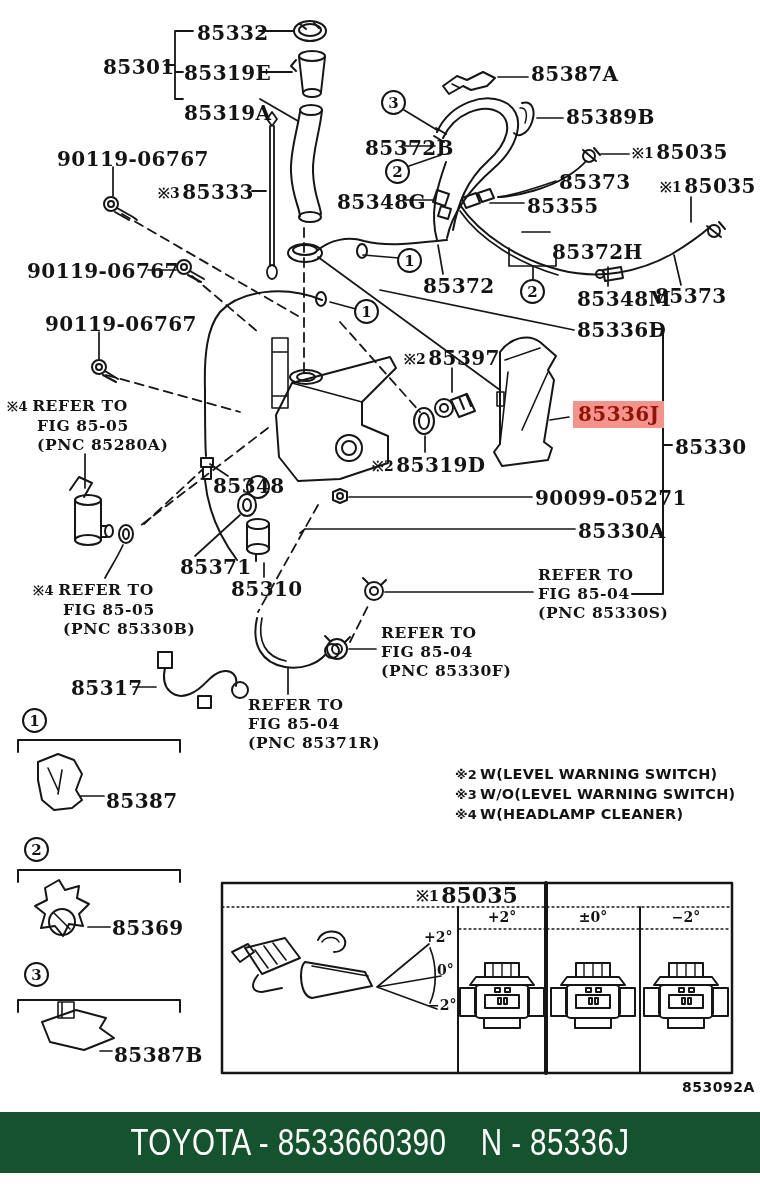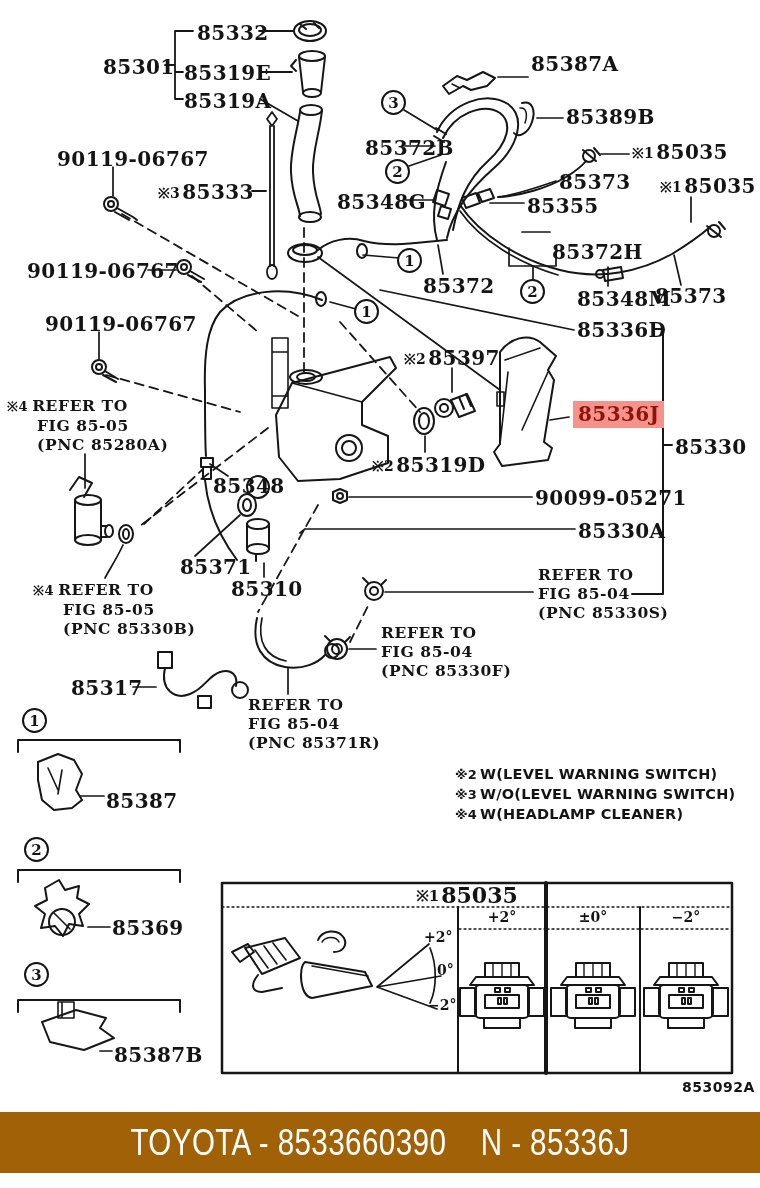--- a/index.html
+++ b/index.html
@@ -21,21 +21,21 @@
   .callout{position:absolute;width:25px;height:25px;border:2.4px solid #141414;border-radius:50%;
            background:#fff;display:flex;align-items:center;justify-content:center;
            font-size:15px;font-weight:700;box-sizing:border-box;}
   .inset-title{position:absolute;font-weight:700;font-size:22px;line-height:1;
            transform:translateX(-50%);white-space:nowrap;}
   .inset-title .pre{font-size:15px;margin-right:2px;vertical-align:2px;}
   .colhead{position:absolute;font-weight:700;font-size:14px;transform:translateX(-50%);}
   .fanlabel{position:absolute;font-weight:700;font-size:14px;white-space:nowrap;}
   .diagram-code{position:absolute;font-family:"DejaVu Sans",sans-serif;
            font-weight:700;font-size:14px;letter-spacing:.5px;}
-  .footer{position:absolute;left:0;top:1112px;width:760px;height:61px;background:#a16207;
+  .footer{position:absolute;left:0;top:1112px;width:760px;height:61px;background:#14532d;
           display:flex;align-items:center;justify-content:center;}
   .footer span{color:#ffffff;font-family:"Liberation Sans",sans-serif;font-size:37px;
           transform:scaleX(.8);white-space:pre;letter-spacing:.5px;}
 </style>
 </head>
 <body>
 
 <div id="stage">
 
 <svg width="760" height="1112" viewBox="0 0 760 1112">
@@ -339,24 +339,24 @@
     <use href="#nozzleFront" x="0" y="0" transform="translate(502,996)"></use>
     <use href="#nozzleFront" x="0" y="0" transform="translate(593,996)"></use>
     <use href="#nozzleFront" x="0" y="0" transform="translate(686,996)"></use>
   </g>
 </svg>
 
   <div id="labels-layer">
       <div class="plabel" style="left: 197px; top: 23px;"><span>85332</span></div>
       <div class="plabel" style="left: 103px; top: 57px;"><span>85301</span></div>
       <div class="plabel" style="left: 184px; top: 63px;"><span>85319E</span></div>
-      <div class="plabel" style="left: 184px; top: 91px;"><span>85319A</span></div>
+      <div class="plabel" style="left: 184px; top: 103px;"><span>85319A</span></div>
       <div class="plabel" style="left: 57px; top: 149px;"><span>90119-06767</span></div>
       <div class="plabel" style="left: 158px; top: 182px;"><span class="pre">※3</span><span>85333</span></div>
-      <div class="plabel" style="left: 531px; top: 54px;"><span>85387A</span></div>
+      <div class="plabel" style="left: 531px; top: 64px;"><span>85387A</span></div>
       <div class="plabel" style="left: 566px; top: 107px;"><span>85389B</span></div>
       <div class="plabel" style="left: 333px; top: 138px; margin-left: 32px;"><span>85372B</span></div>
       <div class="plabel" style="left: 632px; top: 142px;"><span class="pre">※1</span><span>85035</span></div>
       <div class="plabel" style="left: 559px; top: 172px;"><span>85373</span></div>
       <div class="plabel" style="left: 660px; top: 176px;"><span class="pre">※1</span><span>85035</span></div>
       <div class="plabel" style="left: 337px; top: 192px;"><span>85348G</span></div>
       <div class="plabel" style="left: 527px; top: 196px;"><span>85355</span></div>
       <div class="plabel" style="left: 552px; top: 242px;"><span>85372H</span></div>
       <div class="plabel" style="left: 423px; top: 276px;"><span>85372</span></div>
       <div class="plabel" style="left: 577px; top: 289px;"><span>85348M</span></div>

